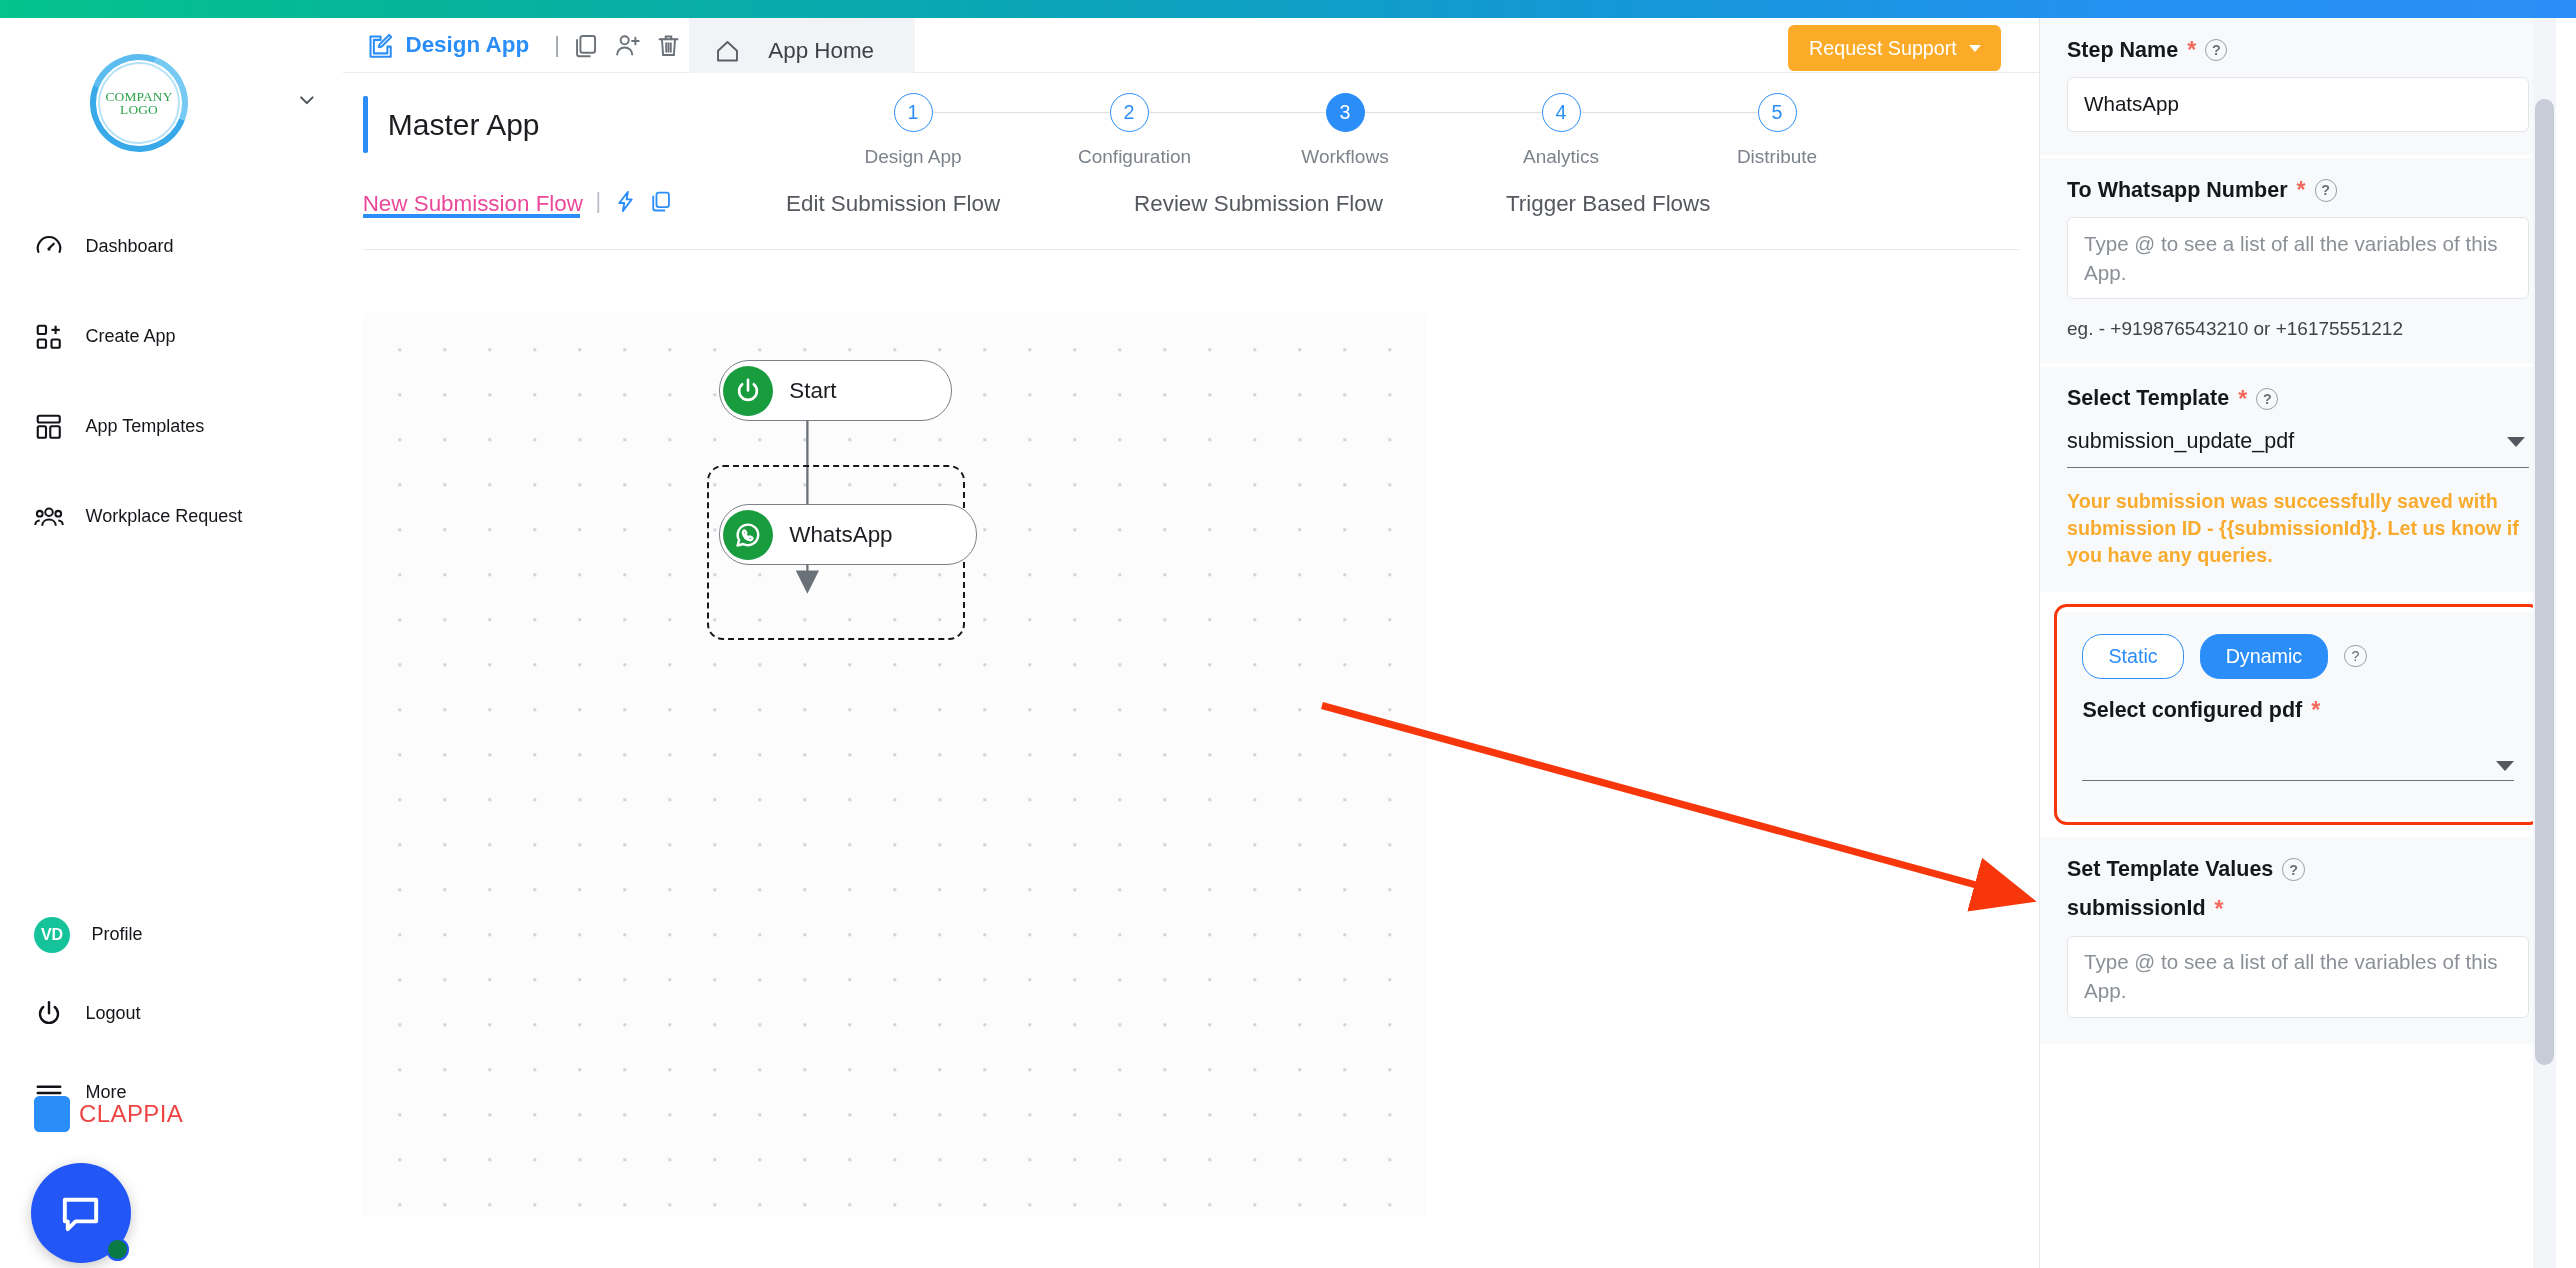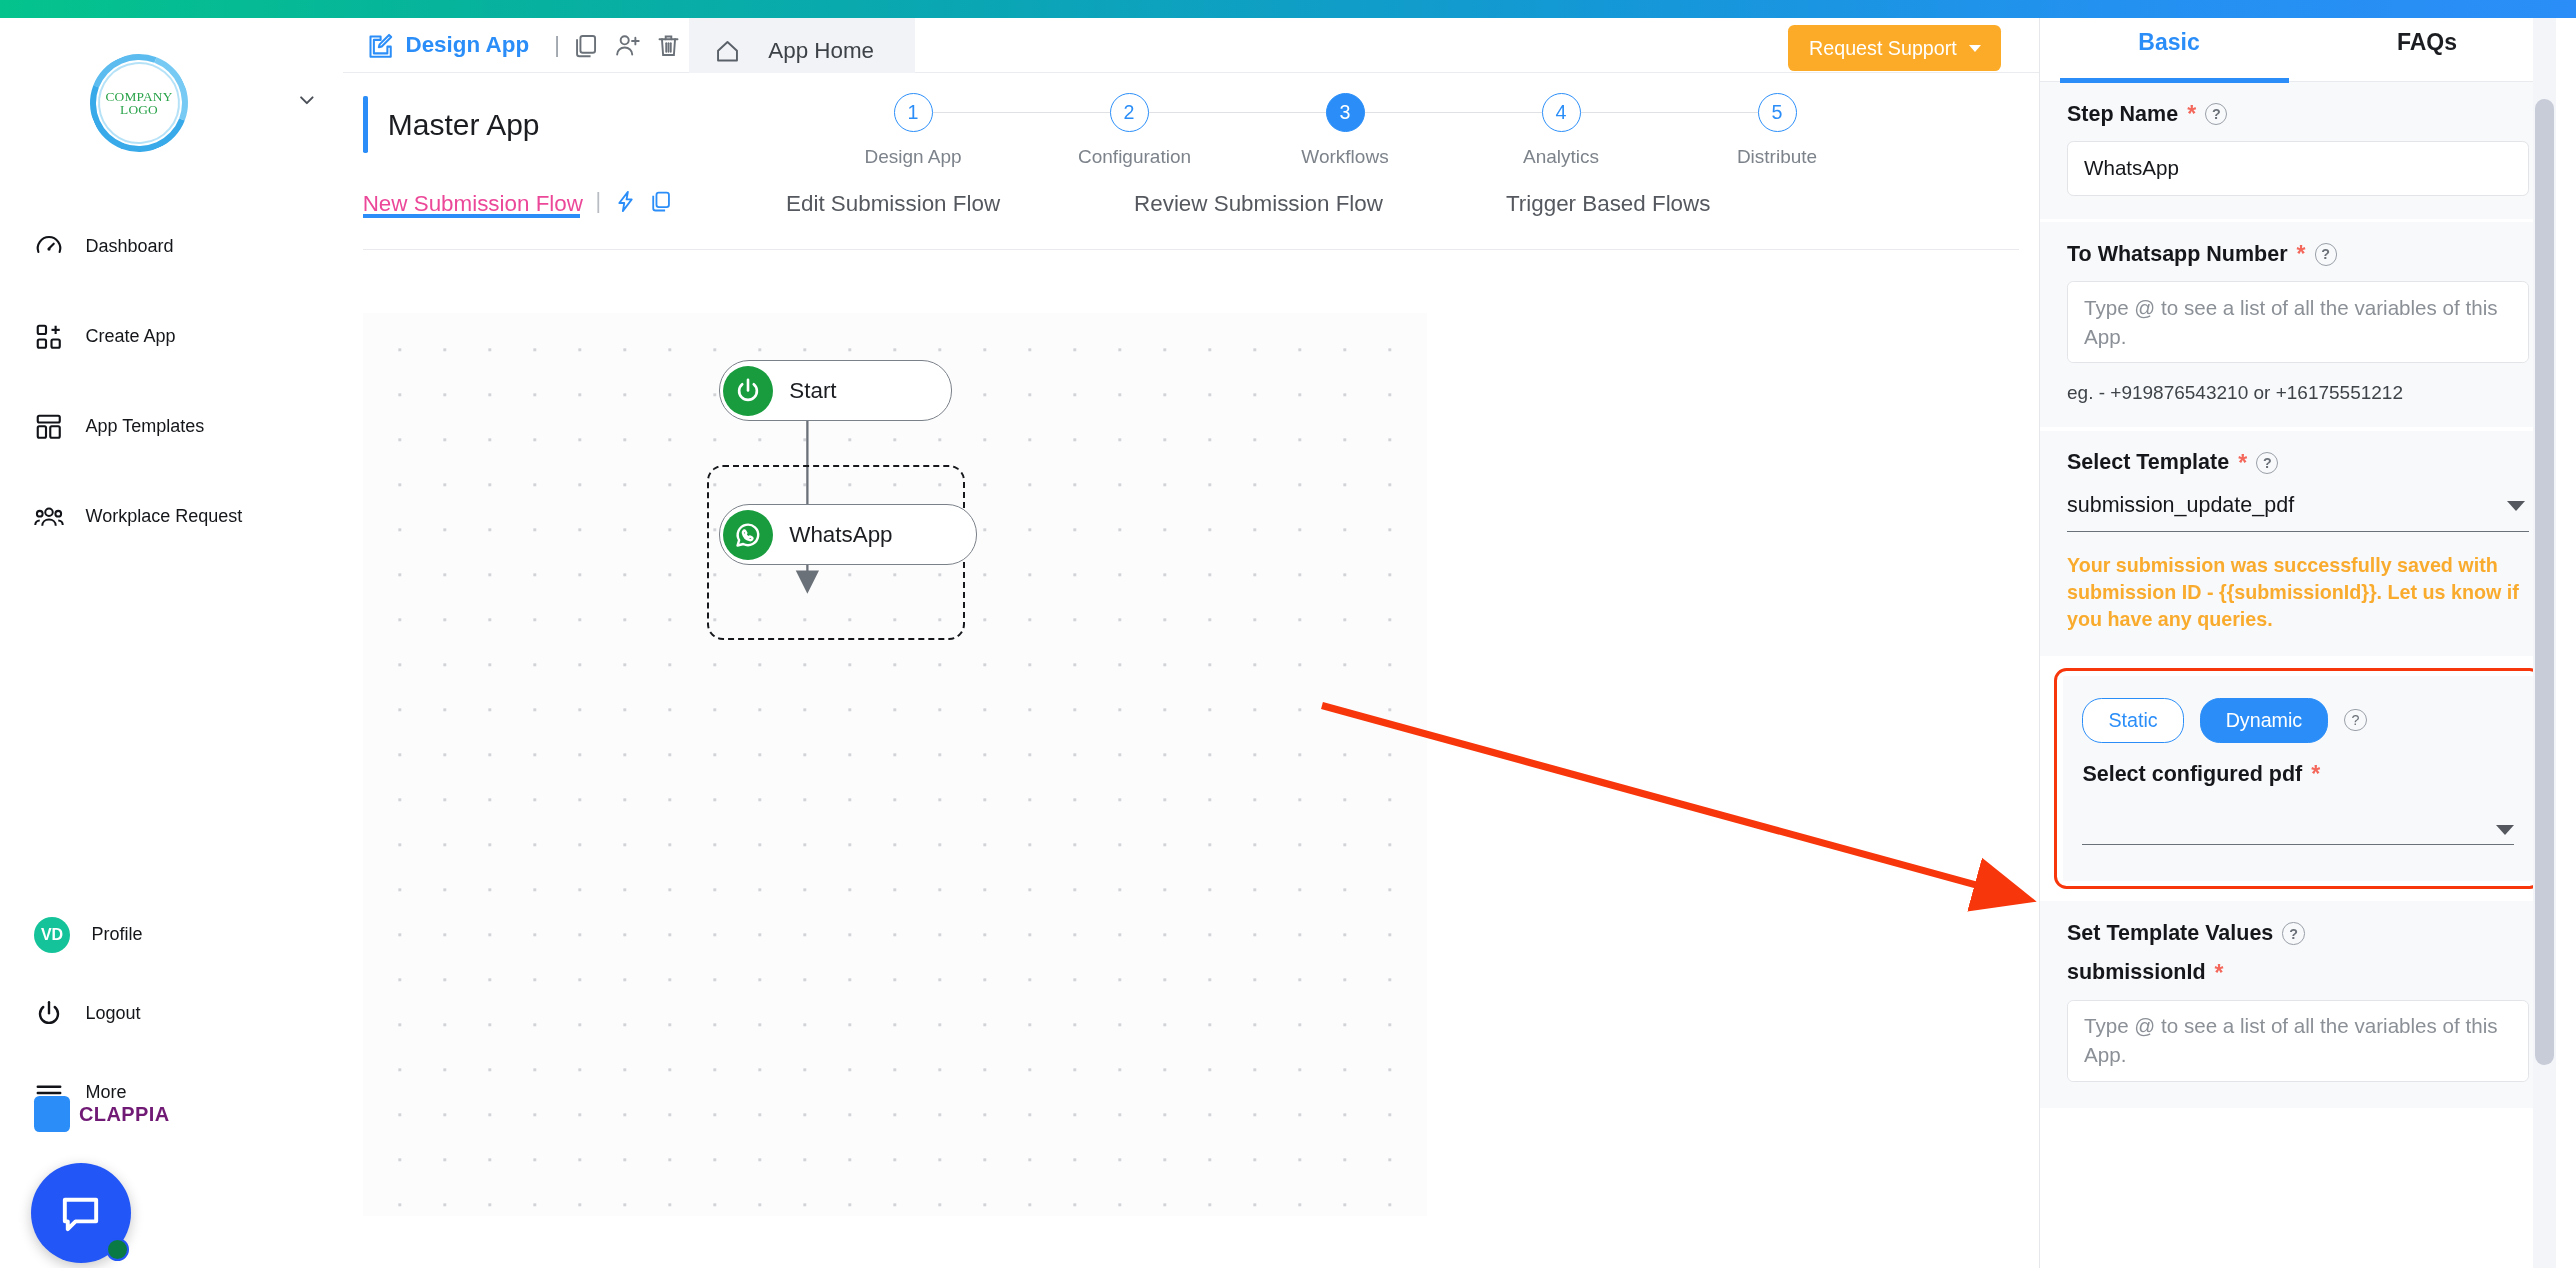--- a/index.html
+++ b/index.html
@@ -58,21 +58,21 @@
   .avatar-circle {
     width: 36px; height: 36px; border-radius: 50%; background: #14c39a;
     color: #fff; font-size: 16px; font-weight: bold;
     display: flex; align-items: center; justify-content: center; flex: 0 0 36px;
   }
   .brand-row {
     position: absolute; top: 1078px; left: 23px;
     display: flex; align-items: center; gap: 9px;
   }
   .brand-mark { width: 36px; height: 36px; background: #2b8ef8; border-radius: 5.4px; }
-  .brand-name { font-size: 20px; font-weight: bold; color: #701a75; letter-spacing: 0.4px; }
+  .brand-name { font-size: 24px; font-weight: normal; color: #ef4444; letter-spacing: 0.4px; }
 
   .chat-fab {
     position: absolute; left: 19.7px; top: 1145px;
     width: 100px; height: 100px; border-radius: 50%;
     background: #2356f6; box-shadow: 0 3.6px 12.5px rgba(0,0,0,.22);
     display: flex; align-items: center; justify-content: center; cursor: pointer;
   }
   .chat-fab svg { width: 47px; height: 47px; }
   .chat-dot {
     position: absolute; right: 1.8px; bottom: 1.8px; width: 23px; height: 23px;
@@ -487,25 +487,20 @@
             </svg>
         </div>
         <span class="node-label">WhatsApp</span>
       </div>
 
       <div class="hscroll-track"></div>
     </div>
   </div>
 
   <div class="rightpanel">
-    <div class="rp-tabs">
-      <div class="rp-tab active">Basic</div>
-      <div class="rp-tab">FAQs</div>
-      <div class="rp-tab-underline"></div>
-    </div>
 
     <div class="rp-body">
 
       <div class="field-card">
         <div class="field-label">
           <span>Step Name</span>
           <span class="req">*</span>
           <span class="help-ico">?</span>
         </div>
         <input class="text-input" value="WhatsApp" style="">

